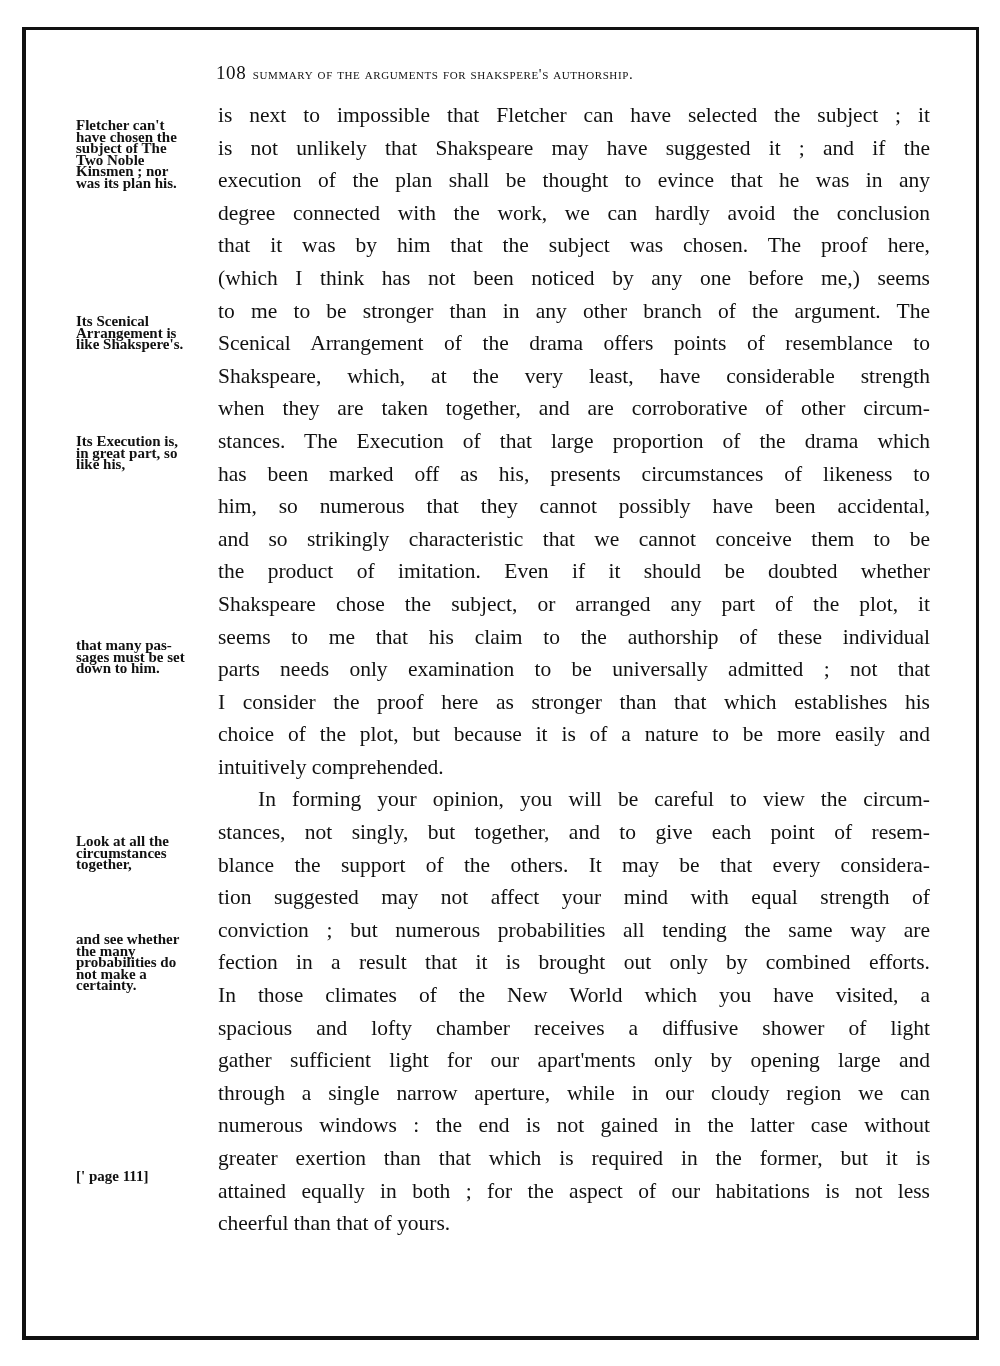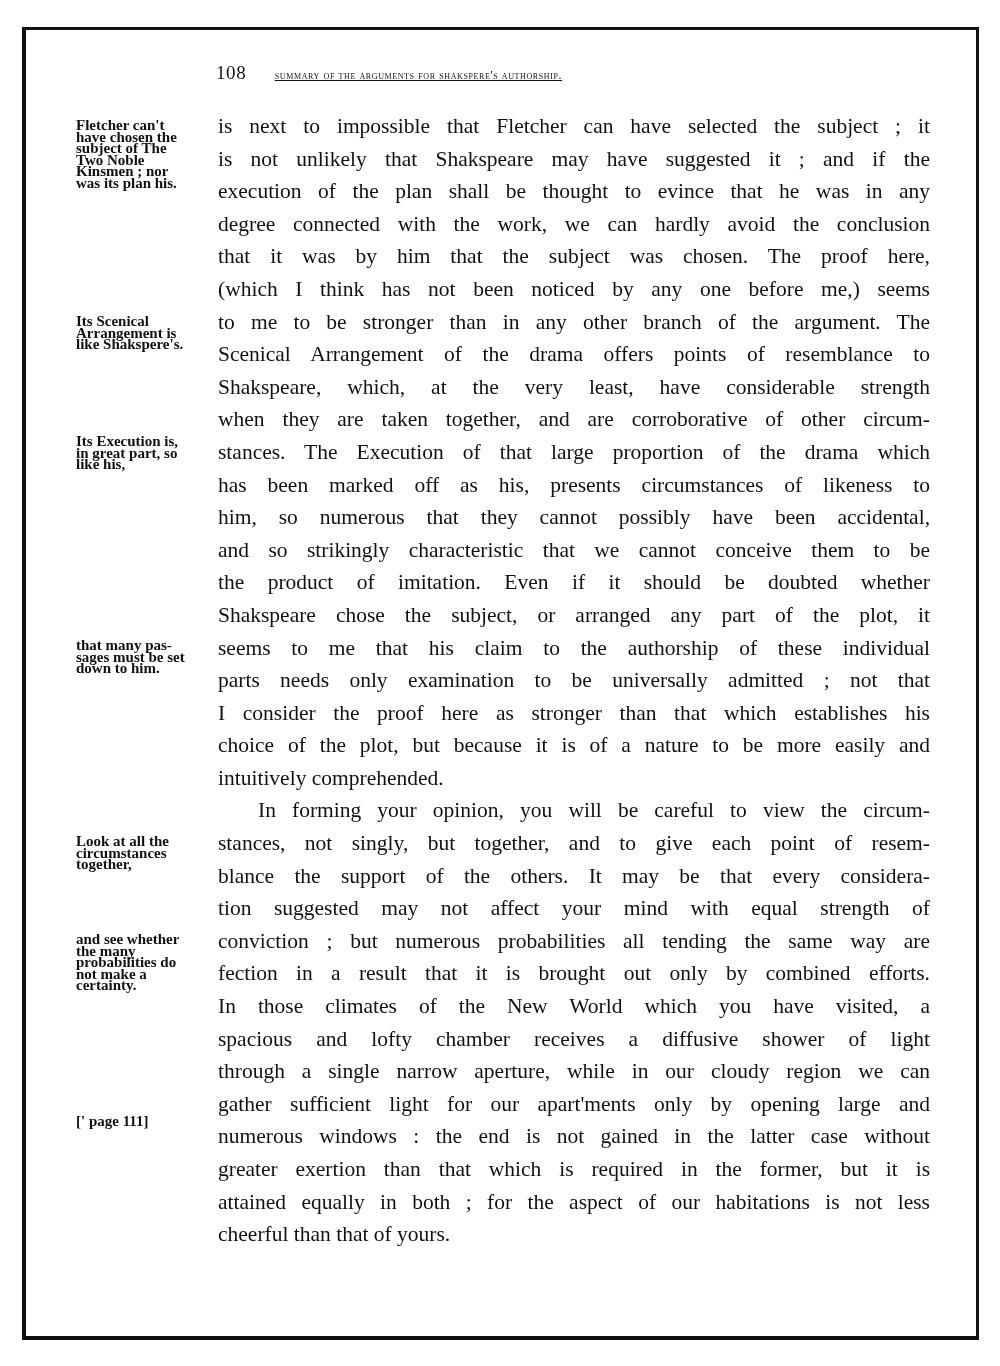--- a/index.html
+++ b/index.html
@@ -2,23 +2,23 @@
 <html><head>
 <meta charset="utf-8">
 <style>
   html, body { margin: 0; padding: 0; background: #ffffff; }
   body { width: 1000px; height: 1366px; position: relative; overflow: hidden;
          font-family: "Liberation Serif", "DejaVu Serif", serif; color: #111; }
   .frame { position: absolute; left: 22px; top: 27px; width: 957px; height: 1313px;
            border: 3px solid #111; border-left-width: 4px; border-bottom-width: 4px; box-sizing: border-box; }
   .running-head { position: absolute; left: 216px; top: 62px; width: 720px;
                   font-size: 15.5px; letter-spacing: 0.6px; white-space: nowrap; }
-  .running-head .pnum { font-size: 19px; margin-right: 24px; }
-  .running-head .title { font-variant: small-caps; text-transform: lowercase; font-size: 12px; text-decoration: underline; }
-  .body { position: absolute; left: 218px; top: 110px; width: 712px; }
+  .running-head .pnum { font-size: 19px; margin-right: 2px; }
+  .running-head .title { font-variant: small-caps; text-transform: lowercase; font-size: 15px; }
+  .body { position: absolute; left: 218px; top: 99px; width: 712px; }
   .line { height: 32.6px; line-height: 32.6px; font-size: 21.5px; white-space: nowrap;
           text-align: justify; text-align-last: justify; overflow: hidden; }
   .line.last { text-align-last: left; }
   .line.indent { padding-left: 40px; }
   .note { position: absolute; left: 76px; width: 128px; font-size: 15px; line-height: 11.5px;
           font-weight: bold; font-family: "Liberation Serif", "DejaVu Serif", serif; color: #111; }
 </style>
 </head>
 <body>
 
@@ -58,21 +58,21 @@
       <div>circumstances</div>
       <div>together,</div>
     </div>
     <div class="note" style="top: 934px;">
       <div>and see whether</div>
       <div>the many</div>
       <div>probabilities do</div>
       <div>not make a</div>
       <div>certainty.</div>
     </div>
-    <div class="note" style="top: 1116px; font-family: Liberation Serif, serif;">
+    <div class="note" style="top: 1171px; font-family: Liberation Serif, serif;">
       <div>[' page 111]</div>
     </div>
   </div>
 
 <div class="body" id="body">
     <div class="line">is next to impossible that Fletcher can have selected the subject ; it</div>
     <div class="line">is not unlikely that Shakspeare may have suggested it ; and if the</div>
     <div class="line">execution of the plan shall be thought to evince that he was in any</div>
     <div class="line">degree connected with the work, we can hardly avoid the conclusion</div>
     <div class="line">that it was by him that the subject was chosen.  The proof here,</div>
@@ -93,19 +93,19 @@
     <div class="line">choice of the plot, but because it is of a nature to be more easily and</div>
     <div class="line last">intuitively comprehended.</div>
     <div class="line indent">In forming your opinion, you will be careful to view the circum-</div>
     <div class="line">stances, not singly, but together, and to give each point of resem-</div>
     <div class="line">blance the support of the others.  It may be that every considera-</div>
     <div class="line">tion suggested may not affect your mind with equal strength of</div>
     <div class="line">conviction ; but numerous probabilities all tending the same way are</div>
     <div class="line">fection in a result that it is brought out only by combined efforts.</div>
     <div class="line">In those climates of the New World which you have visited, a</div>
     <div class="line">spacious and lofty chamber receives a diffusive shower of light</div>
+    <div class="line">gather sufficient light for our apart'ments only by opening large and</div>
     <div class="line">through a single narrow aperture, while in our cloudy region we can</div>
-    <div class="line">gather sufficient light for our apart'ments only by opening large and</div>
     <div class="line">numerous windows : the end is not gained in the latter case without</div>
     <div class="line">greater exertion than that which is required in the former, but it is</div>
     <div class="line">attained equally in both ; for the aspect of our habitations is not less</div>
     <div class="line last">cheerful than that of yours.</div>
   </div>
 
 </body></html>

